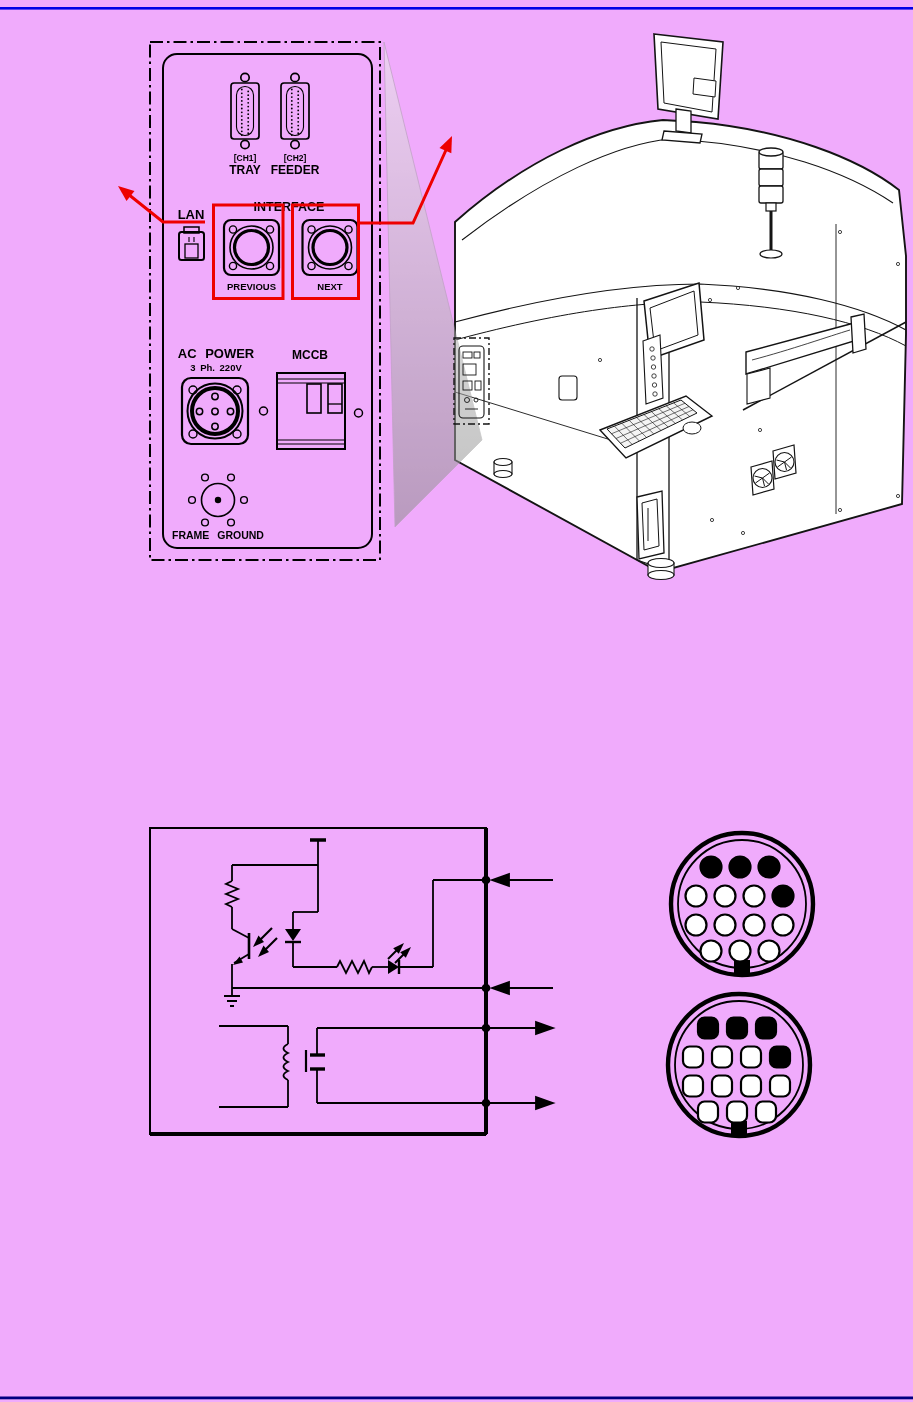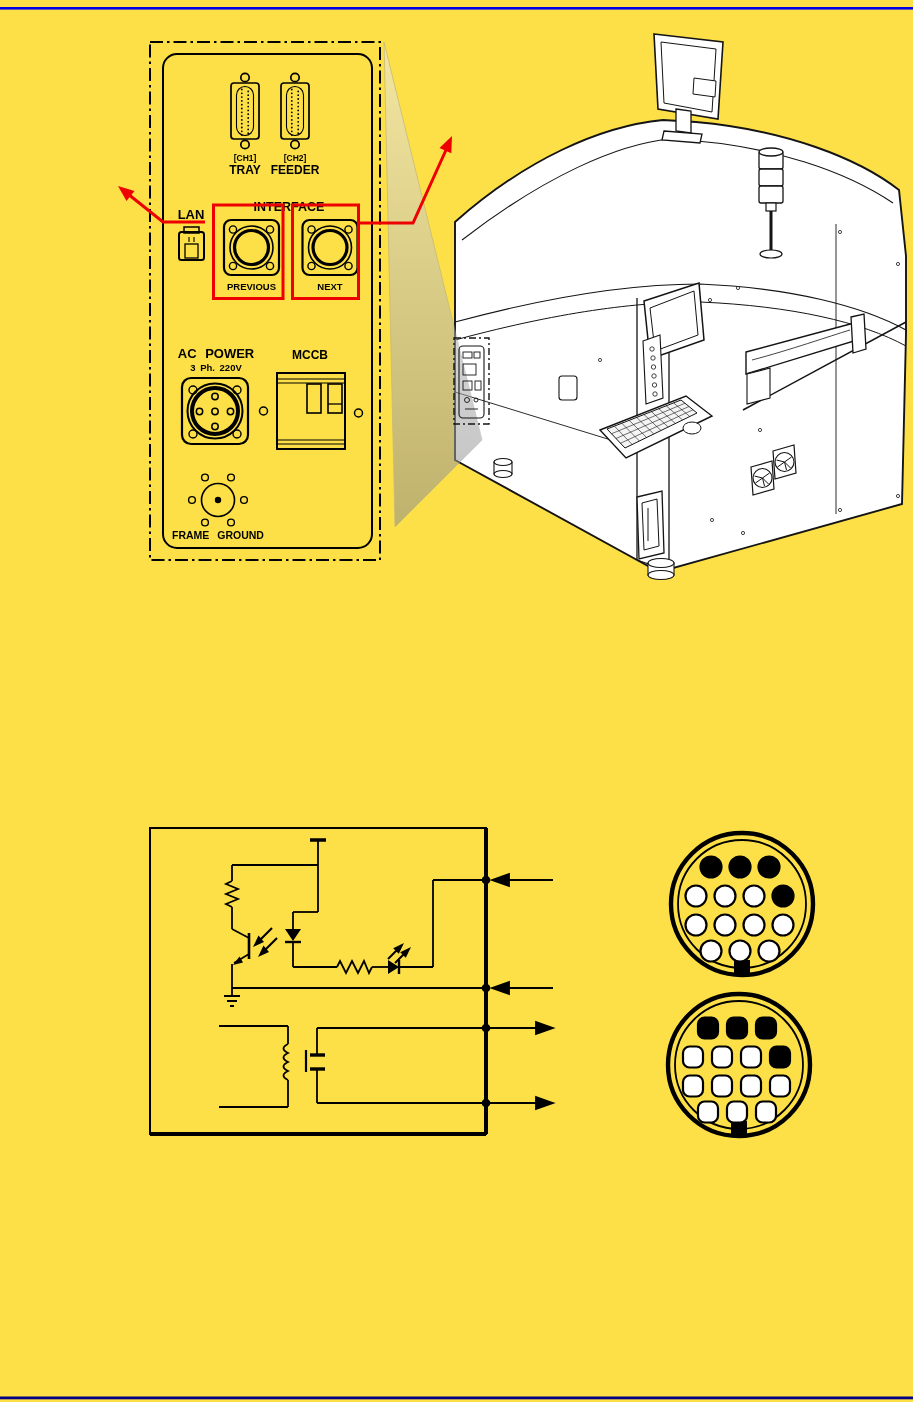--- a/index.html
+++ b/index.html
@@ -1,16 +1,16 @@
 <!DOCTYPE html>
 <html><head>
 <meta charset="utf-8">
 <style>
   html,body{margin:0;padding:0;background:#fff;}
-  .page{position:relative;width:913px;height:1402px;background:#fde047;overflow:hidden;
+  .page{position:relative;width:913px;height:1402px;background:#f0abfc;overflow:hidden;
         font-family:"Liberation Sans",sans-serif;}
   svg{position:absolute;left:0;top:0;}
   svg text{font-family:"Liberation Sans",sans-serif;font-weight:bold;fill:#000;}
   .ws{word-spacing:5px;}
   .ws2{word-spacing:2px;}
 </style>
 </head>
 <body>
 
 <div class="page">

